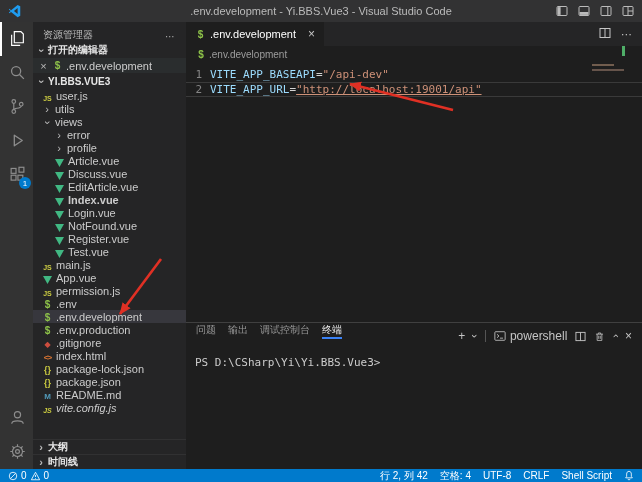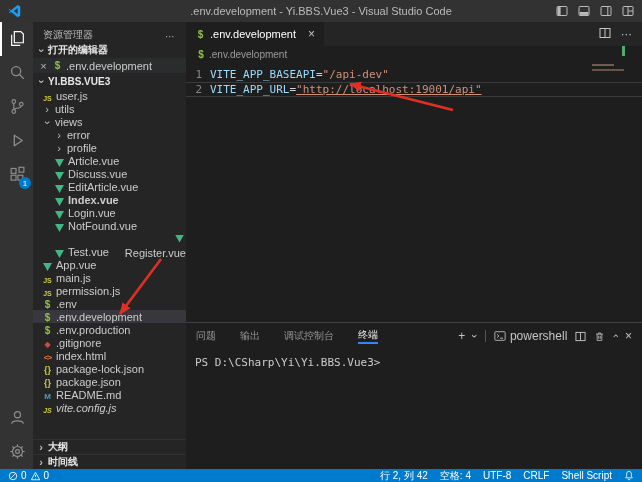--- a/index.html
+++ b/index.html
@@ -69,21 +69,21 @@
   .tok.link{text-decoration:underline}
   .minimap{position:absolute;top:2px;right:16px;width:34px}
   .mm-bar{height:2px;margin-bottom:3px;background:#7a6453;opacity:.9}
   .mm-bar.b2{width:32px;background:#6e5a50}
   .mm-bar.b1{width:22px}
   .overview-mark{position:absolute;top:-18px;right:1px;width:3px;height:10px;background:#4fae68}
 
   
   .panel{height:147px;border-top:1px solid #404040;display:flex;flex-direction:column;background:#1e1e1e}
   .panel-header{height:26px;display:flex;align-items:center;padding:0 10px;flex:0 0 26px}
-  .panel-tabs{display:flex;align-items:center;height:26px;gap:24px}
+  .panel-tabs{display:flex;align-items:flex-start;height:26px;gap:12px}
   .ptab{font-size:10px;color:#969696;display:flex;align-items:center;border-bottom:1px solid transparent}
   .ptab.active{color:#e7e7e7;border-bottom:2px solid #3b82f6}
   .panel-actions{margin-left:auto;display:flex;align-items:center;gap:8px;color:#c5c5c5}
   .panel-actions span{display:flex;align-items:center}
   .pa-glyph{font-size:12px;line-height:12px}
   .chev-d{display:inline-block;transform:rotate(90deg);font-size:11px}
   .chev-u{display:inline-block;transform:rotate(-90deg);font-size:11px}
   .sep{width:1px;height:12px;background:#555}
   .ps{gap:4px;font-size:12px}
   .terminal{flex:1;font-family:"DejaVu Sans Mono","Liberation Mono",monospace;font-size:11px;color:#cccccc;padding:7px 9px}
@@ -257,41 +257,41 @@
             <span class="vue-tri"></span>
           </span>
           <span class="lbl">Login.vue</span>
         </div>
         <div class="tree-row" style="padding-left: 20px;">
           <span class="ic">
             <span class="vue-tri"></span>
           </span>
           <span class="lbl">NotFound.vue</span>
         </div>
-        <div class="tree-row" style="padding-left: 20px; flex-direction: column;">
+        <div class="tree-row" style="padding-left: 20px;">
           <span class="ic">
             <span class="vue-tri"></span>
           </span>
           <span class="lbl">Register.vue</span>
         </div>
         <div class="tree-row" style="padding-left: 20px;">
           <span class="ic">
             <span class="vue-tri"></span>
           </span>
           <span class="lbl">Test.vue</span>
-        </div>
-        <div class="tree-row" style="padding-left: 8px;">
-          <span class="ic">
-            <span class="vue-tri"></span>
-          </span>
-          <span class="lbl">App.vue</span>
         </div>
         <div class="tree-row" style="padding-left: 8px;">
           <span class="ic ic-js">JS</span>
           <span class="lbl">main.js</span>
+        </div>
+        <div class="tree-row" style="padding-left: 8px;">
+          <span class="ic">
+            <span class="vue-tri"></span>
+          </span>
+          <span class="lbl">App.vue</span>
         </div>
         <div class="tree-row" style="padding-left: 8px;">
           <span class="ic ic-js">JS</span>
           <span class="lbl">permission.js</span>
         </div>
         <div class="tree-row" style="padding-left: 8px;">
           <span class="ic ic-env">$</span>
           <span class="lbl">.env</span>
         </div>
         <div class="tree-row selected" style="padding-left: 8px;">

